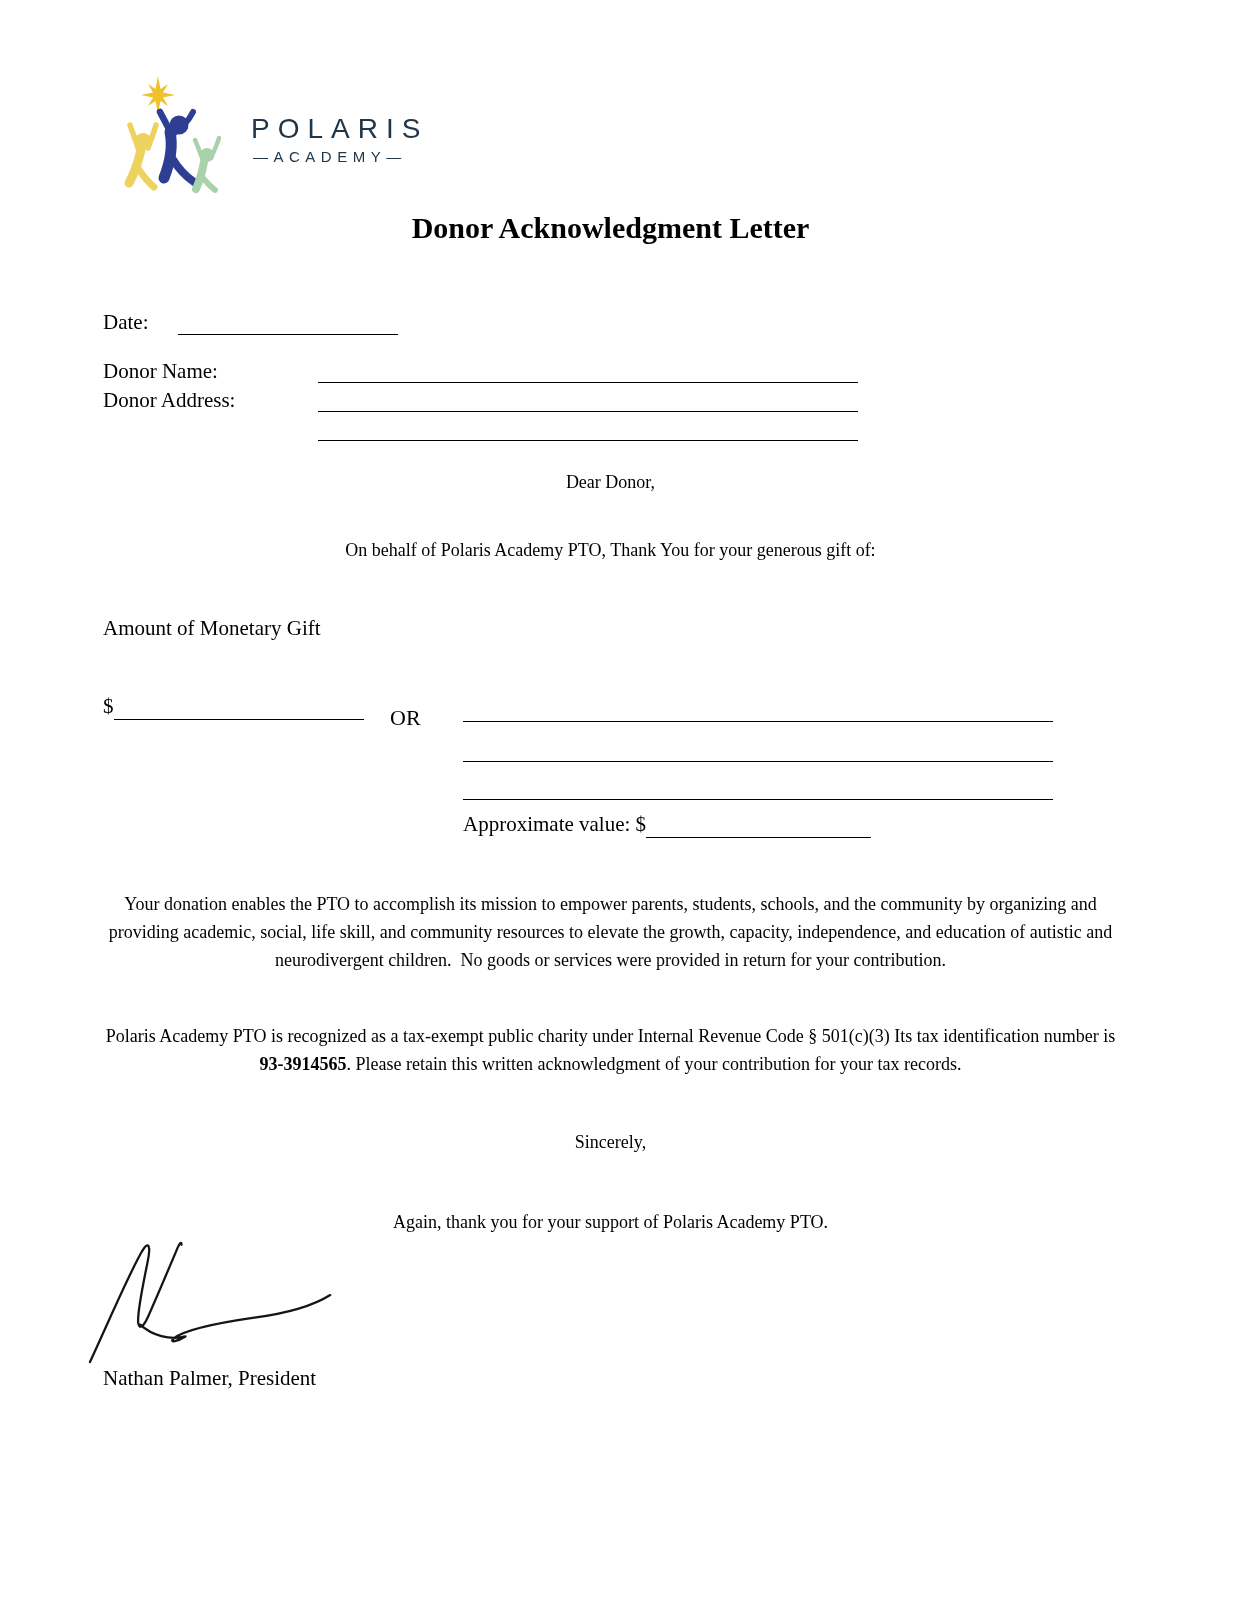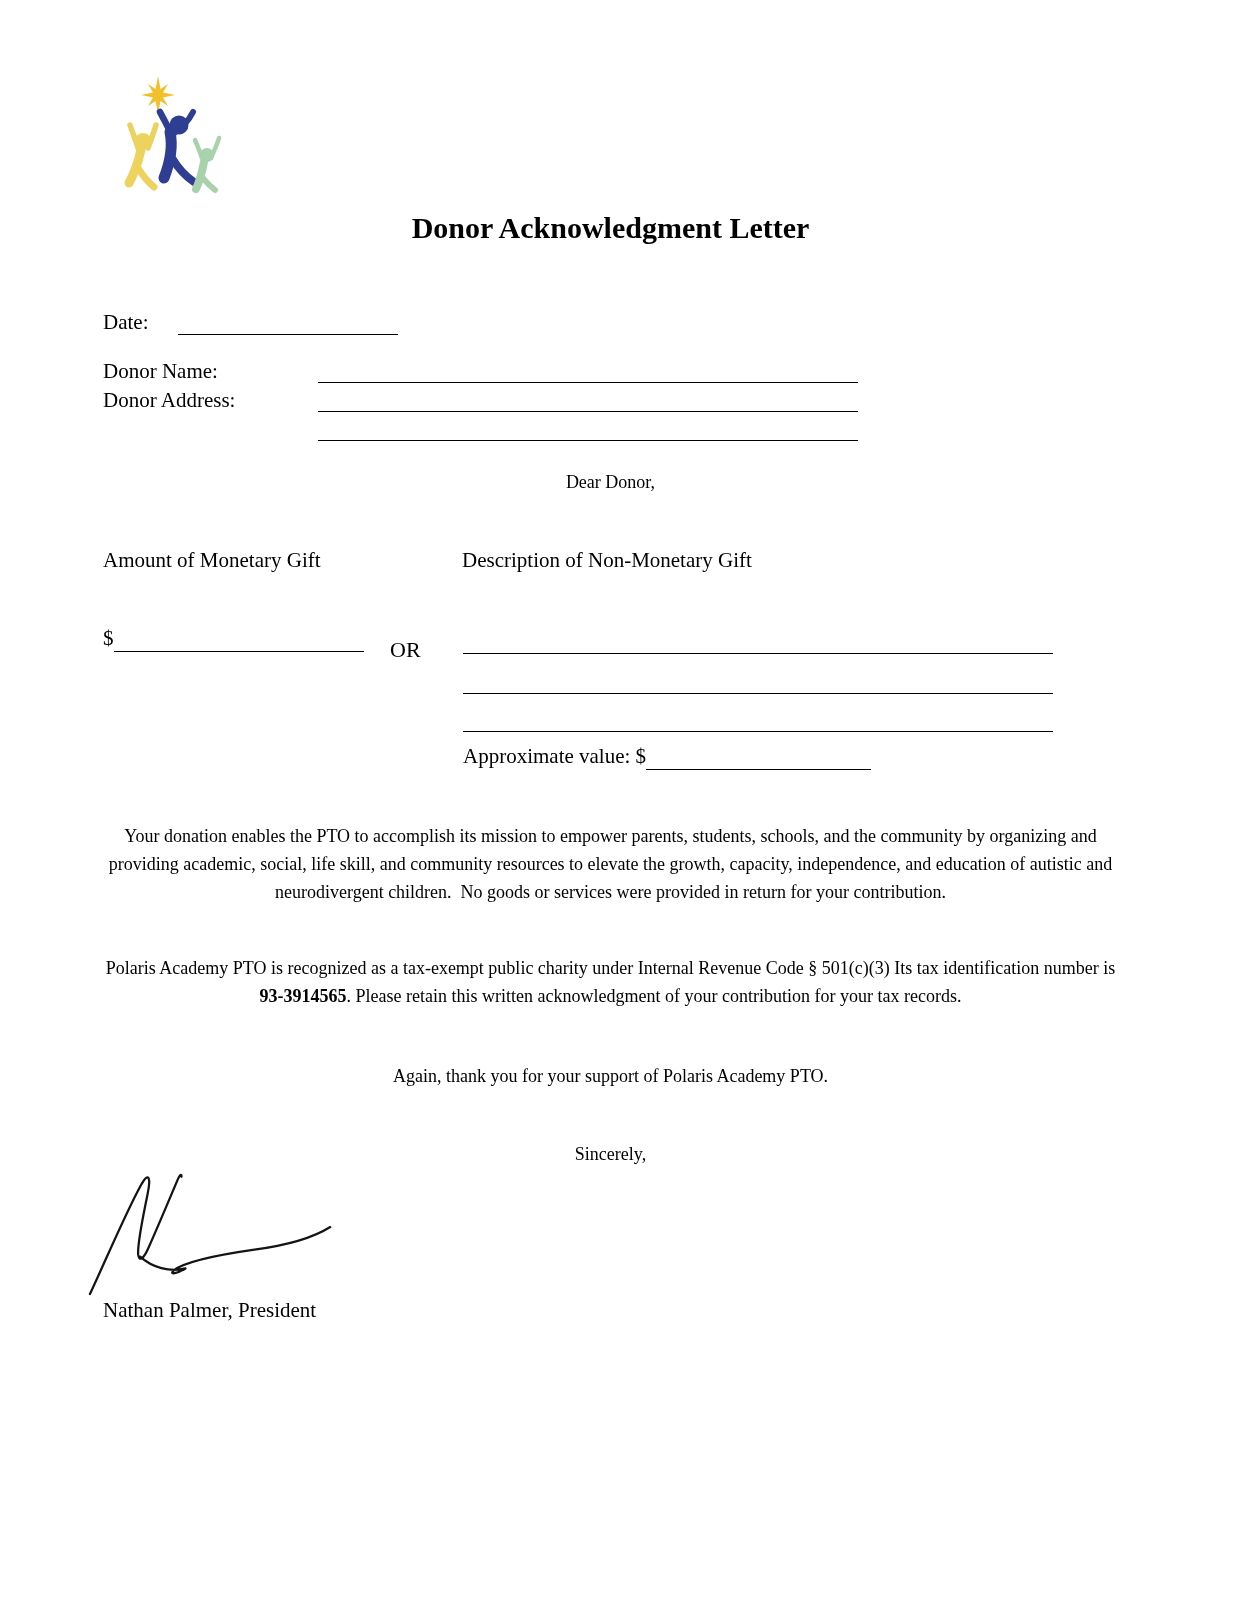--- a/index.html
+++ b/index.html
@@ -141,20 +141,24 @@
       <circle cx="74" cy="55" r="9.5" fill="#2E3E92"></circle>
 
       <g stroke="#A9D2AC" fill="none" stroke-linecap="round">
         <path d="M 90 70 C 93 77 95 82 97 88" stroke-width="4.5"></path>
         <path d="M 106 88 C 109 81 112 75 114 68" stroke-width="4.5"></path>
         <path d="M 99 92 C 97 103 95 110 91 119" stroke-width="8"></path>
         <path d="M 97 107 C 101 112 105 116 110 120" stroke-width="6"></path>
       </g>
       <circle cx="102" cy="85" r="7" fill="#A9D2AC"></circle>
     </svg>
+    <div class="wordmark">
+      <div class="brand">POLARIS</div>
+      <div class="brand-sub">—ACADEMY—</div>
+    </div>
   </div>
 
   <div class="doc-title">Donor Acknowledgment Letter</div>
 
   <div class="date-row">
     <span class="label">Date:</span>
     <span class="blank date-blank"></span>
   </div>
 
   <div class="donor-grid">
@@ -167,24 +171,24 @@
         <span class="blank"></span>
       </div>
     <div></div>
     <div class="line-cell">
         <span class="blank"></span>
       </div>
   </div>
 
   <p class="t salutation">Dear Donor,</p>
 
+  <p class="t intro">On behalf of Polaris Academy PTO, Thank You for your generous gift of:</p>
 
   <div class="gift-headers">
     <span class="hdr hdr-monetary">Amount of Monetary Gift</span>
-    <span class="hdr hdr-nonmonetary">Description of Non-Monetary Gift</span>
   </div>
 
   <div class="gift-section">
     <div class="amount-row">
       <span class="cur">$</span>
       <span class="blank amount-blank"></span>
     </div>
     <span class="or-label">OR</span>
     <div class="desc-line desc-line-1"></div>
     <div class="desc-line desc-line-2"></div>
@@ -192,23 +196,23 @@
     <div class="approx-row">
       <span class="label">Approximate value: $</span>
       <span class="blank approx-blank"></span>
     </div>
   </div>
 
   <p class="t para1">Your donation enables the PTO to accomplish its mission to empower parents, students, schools, and the community by organizing and providing academic, social, life skill, and community resources to elevate the growth, capacity, independence, and education of autistic and neurodivergent children.  No goods or services were provided in return for your contribution.</p>
 
   <p class="t para2"><span>Polaris Academy PTO is recognized as a tax-exempt public charity under Internal Revenue Code § 501(c)(3) Its tax identification number is </span><b>93-3914565</b><span>. Please retain this written acknowledgment of your contribution for your tax records.</span></p>
 
+  <p class="t sincerely">Sincerely,</p>
+
   <p class="t para3">Again, thank you for your support of Polaris Academy PTO.</p>
-
-  <p class="t sincerely">Sincerely,</p>
 
   <div class="signature-wrap">
     <svg width="260" height="128" viewBox="0 0 260 130" xmlns="http://www.w3.org/2000/svg" aria-hidden="true">
       <g stroke="#141414" stroke-width="2.3" fill="none" stroke-linecap="round" stroke-linejoin="round">
         <path d="M 3 128 C 18 96 40 44 55 17 C 59 10 62 7 63 12 C 64 16 62 24 60 34 C 56 54 51 78 52 88 C 53 95 57 93 62 82 C 70 64 84 31 92 12 C 94 7 96 5 96 9"></path>
         <path d="M 54 90 C 66 101 84 106 100 102 C 92 107 83 109 88 104 C 100 95 135 88 170 83 C 200 79 228 72 247 60"></path>
       </g>
     </svg>
   </div>
 

